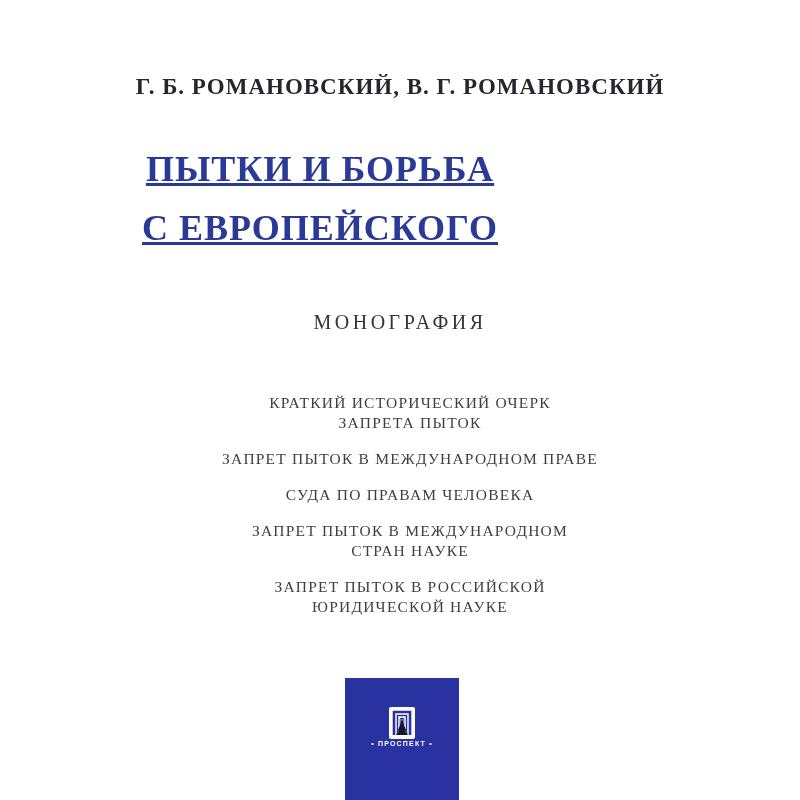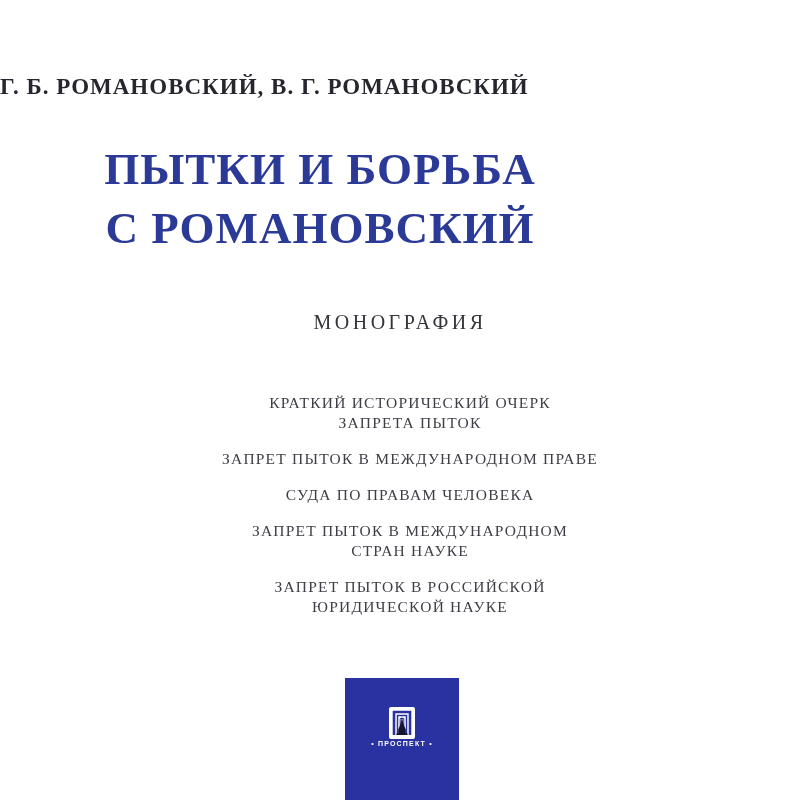--- a/index.html
+++ b/index.html
@@ -10,29 +10,30 @@
     --paper:#ffffff;
   }
   *{margin:0;padding:0;box-sizing:border-box;}
   html,body{width:800px;height:800px;background:#fff;overflow:hidden;}
   body{font-family:"Liberation Serif","DejaVu Serif",serif;}
   .cover{
     position:relative;width:800px;height:800px;background:var(--paper);
   }
   .authors{
     position:absolute;top:74px;left:0;width:800px;
-    text-align:left;
+    text-align:center;
     font-size:23px;font-weight:bold;letter-spacing:1px;
     color:var(--text-dark);
   }
   .title{
     position:absolute;top:140px;left:0;width:640px;
     text-align:center;
-    font-size:45px;line-height:59px;font-weight:bold;letter-spacing:1px;
+    font-size:36px;line-height:59px;font-weight:bold;letter-spacing:1px;
     color:var(--title-blue);
+    text-decoration:underline;
   }
   .subtitle{
     position:absolute;top:311px;left:0;width:800px;
     text-align:center;
     font-size:20px;font-weight:normal;letter-spacing:3.5px;
     color:#34343b;
   }
   .topics{
     position:absolute;top:393px;left:0;width:800px;
     text-align:center;
@@ -60,21 +61,21 @@
     color:#ffffff;white-space:nowrap;
   }
 </style>
 </head>
 <body>
 
 <div class="cover">
 
   <div class="authors">Г. Б. РОМАНОВСКИЙ, В. Г. РОМАНОВСКИЙ</div>
 
-  <h1 class="title"><span>ПЫТКИ И БОРЬБА</span><br><span>С РОМАНОВСКИЙ</span></h1>
+  <h1 class="title"><span>ПЫТКИ И БОРЬБА</span><br><span>С ЕВРОПЕЙСКОГО</span></h1>
 
   <div class="subtitle">МОНОГРАФИЯ</div>
 
   <div class="topics" id="topics-list">
       <div class="topic">
         <div class="topic-line">КРАТКИЙ ИСТОРИЧЕСКИЙ ОЧЕРК</div>
         <div class="topic-line">ЗАПРЕТА ПЫТОК</div>
       </div>
       <div class="topic">
         <div class="topic-line">ЗАПРЕТ ПЫТОК В МЕЖДУНАРОДНОМ ПРАВЕ</div>

